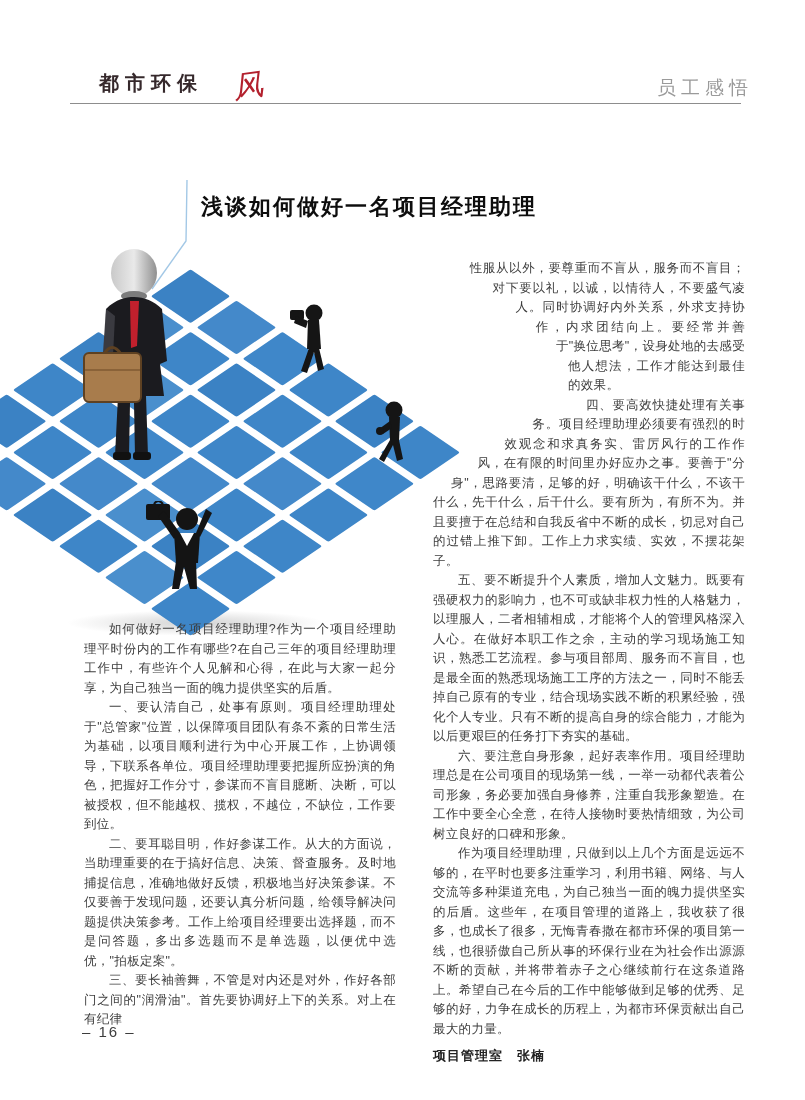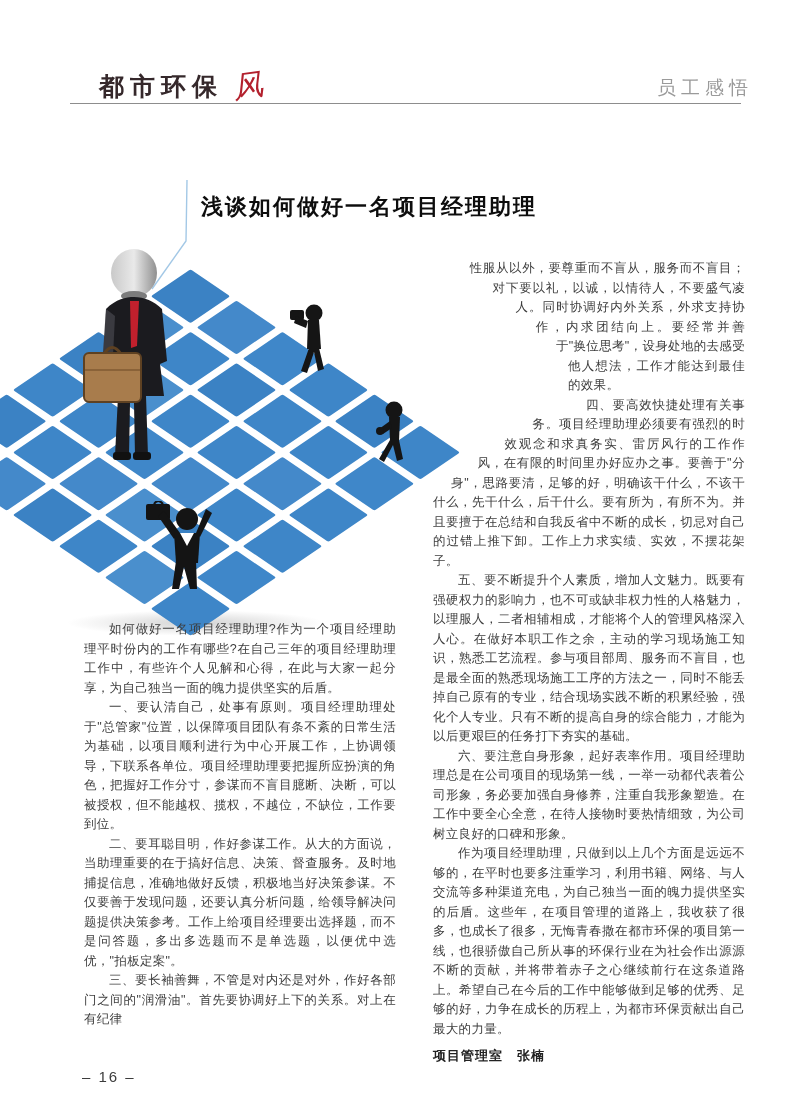--- a/index.html
+++ b/index.html
@@ -1,20 +1,20 @@
 <!DOCTYPE html>
 <html><head>
 <meta charset="utf-8">
 <style>
   html,body{margin:0;padding:0;background:#fff;}
   .page{position:relative;width:805px;height:1100px;background:#ffffff;overflow:hidden;
         font-family:"Liberation Sans","DejaVu Sans",sans-serif;}
 
   
-  .logo-text{position:absolute;left:99px;top:70px;font-size:25px;font-weight:bold;
+  .logo-text{position:absolute;left:99px;top:70px;font-size:20px;font-weight:bold;
              color:#35282b;letter-spacing:6px;white-space:nowrap;}
   .logo-mark{position:absolute;left:233px;top:66px;font-size:30px;color:#b3202d;
              font-family:"Liberation Serif","DejaVu Serif",serif;font-style:italic;
              transform:rotate(-8deg);}
   .section-label{position:absolute;right:52px;top:75px;font-size:19px;color:#9a9a9a;
              letter-spacing:5px;white-space:nowrap;}
   .header-rule{position:absolute;left:70px;right:64px;top:103px;height:1px;background:#8d8d8d;}
 
   
   .article-title{position:absolute;left:201px;top:177px;font-size:22px;font-weight:bold;
@@ -47,21 +47,21 @@
   .col p.cont{text-indent:0;}
   .col-left{left:84px;top:620px;}
   .col-right{left:433px;top:259px;}
   .wrap-shape{float:left;width:135px;height:122px;margin-top:96px;
        shape-outside:polygon(0% 0%,20% 10%,58% 30%,88% 48%,100% 56%,62% 72%,26% 88%,0% 100%);
        shape-margin:8px;}
   .signature{text-align:left;font-weight:bold;color:#222;margin-top:7px;padding-right:4px;
        font-size:13px;letter-spacing:1px;}
 
   
-  .page-number{position:absolute;left:82px;top:1068px;font-size:15px;color:#3c3c3c;
+  .page-number{position:absolute;left:82px;top:1023px;font-size:15px;color:#3c3c3c;
        letter-spacing:2px;}
 </style>
 </head>
 <body>
 
 <div class="page">
 
   <div class="logo-text">都市环保</div>
   <div class="logo-mark">风</div>
   <div class="section-label">员工感悟</div>

